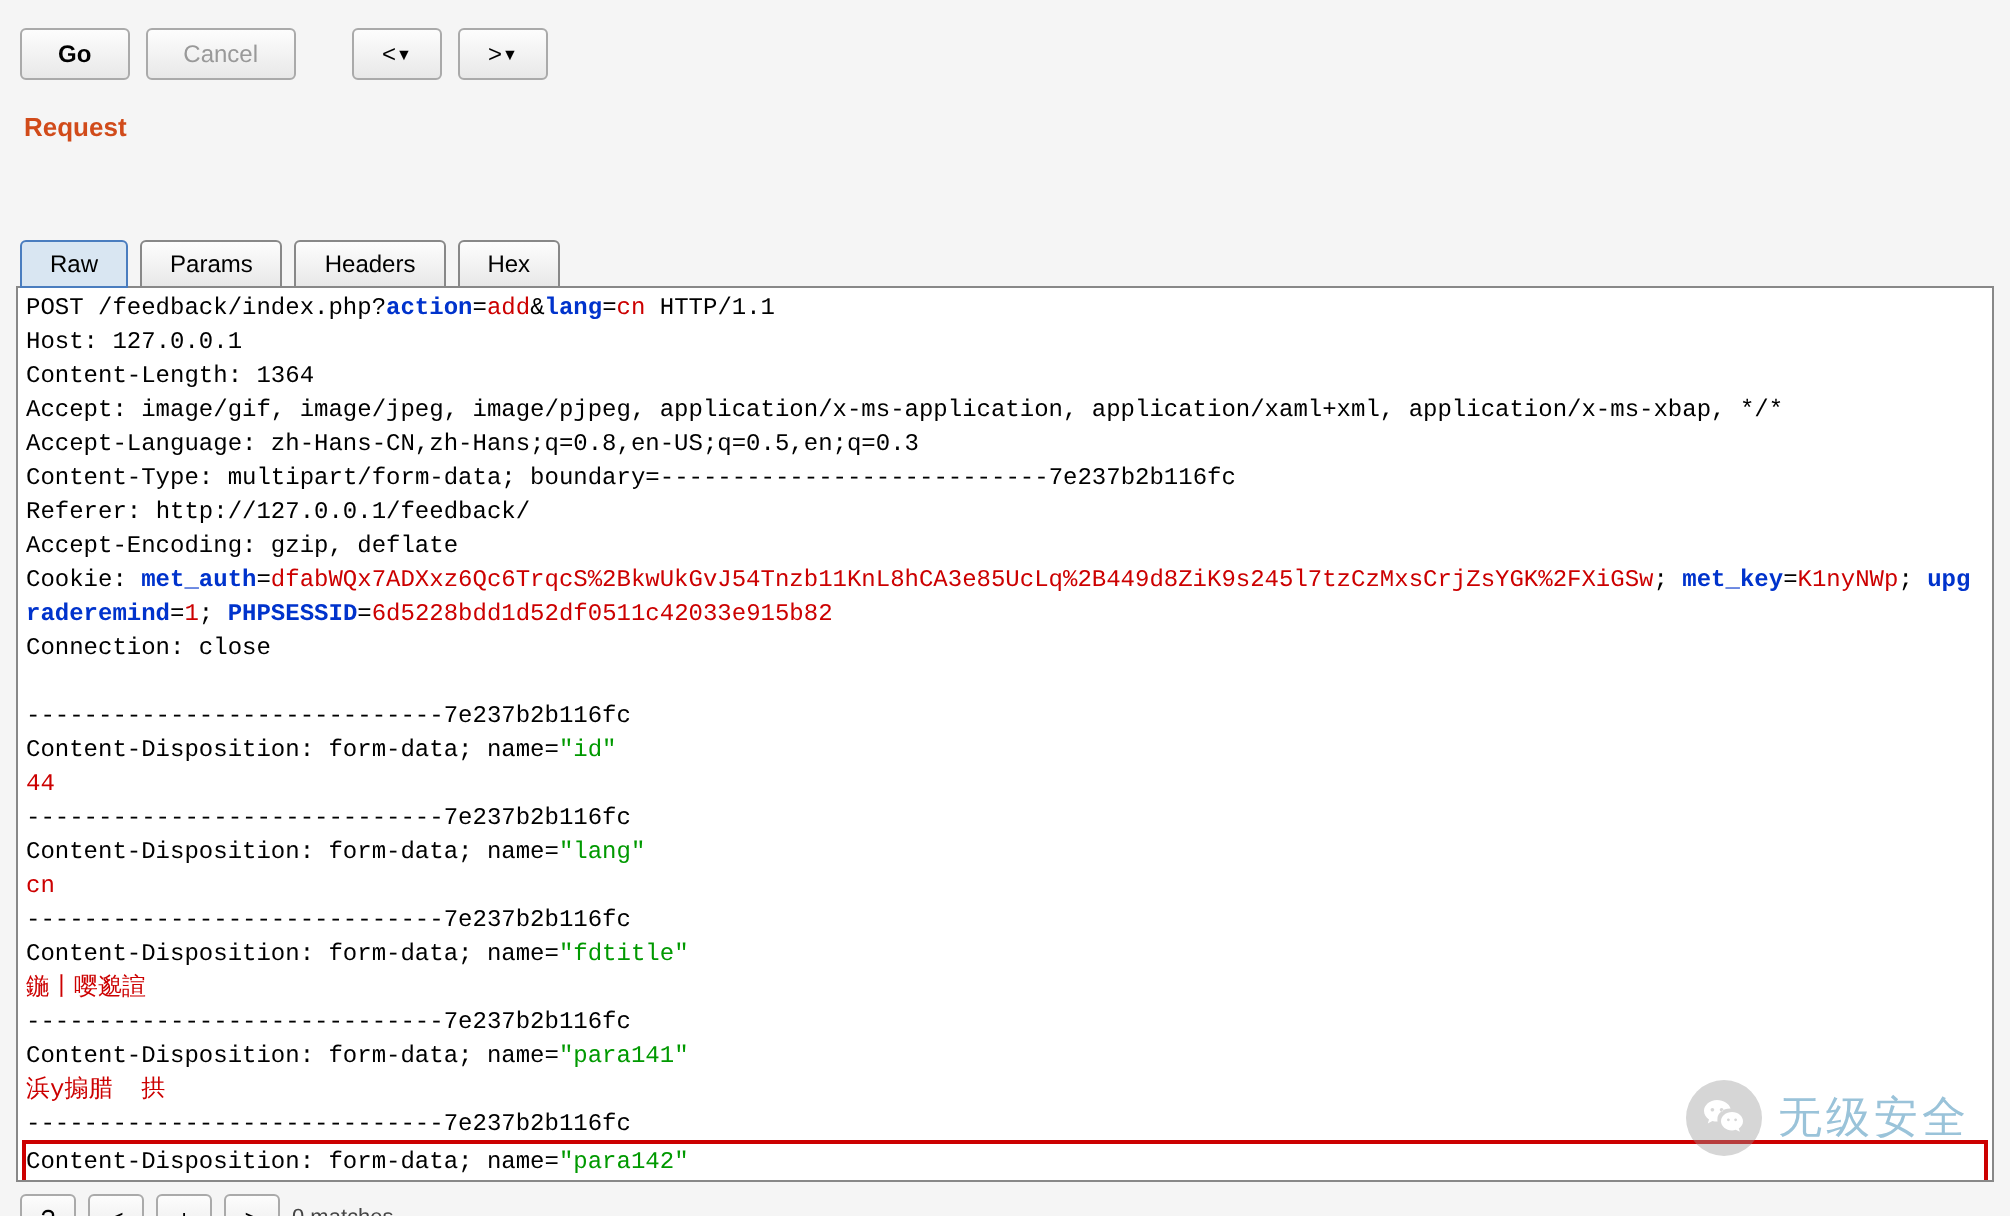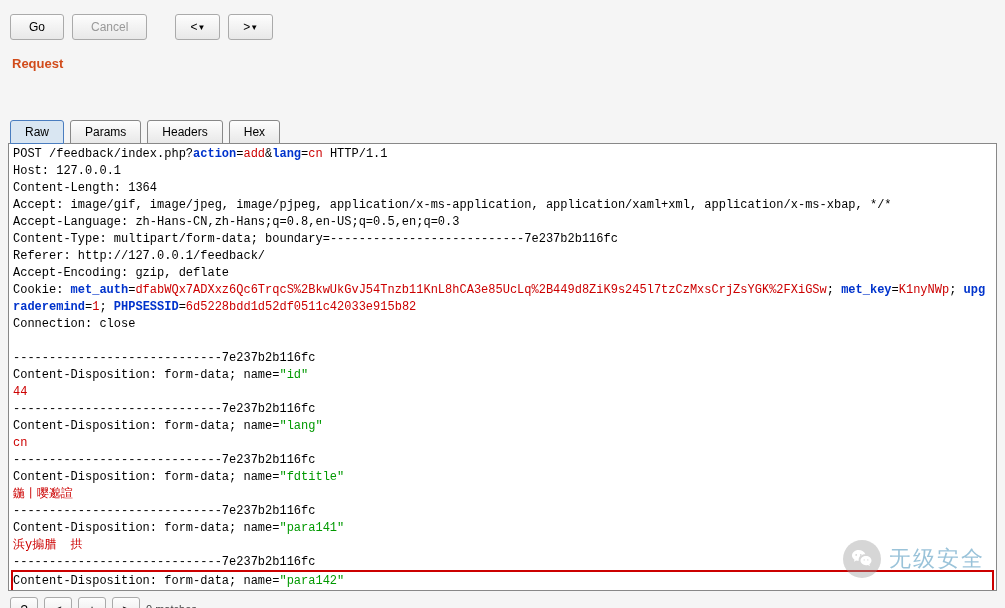--- a/index.html
+++ b/index.html
@@ -1,20 +1,20 @@
 <!DOCTYPE html>
 <html><head>
 <meta charset="utf-8">
 <style>
 * { margin: 0; padding: 0; box-sizing: border-box; }
 body { font-family: Arial, sans-serif; font-size: 12px; background: #f5f5f5; }
 .toolbar { padding: 14px 10px 10px 10px; background: #f5f5f5; display: flex; gap: 8px; align-items: center; }
 .btn { background: linear-gradient(#fdfdfd, #e8e8e8); border: 1px solid #aaa; border-radius: 3px; padding: 4px 18px; font-size: 12px; cursor: pointer; height: 26px; display: inline-flex; align-items: center; justify-content: center; }
 .btn.disabled { color: #999; cursor: default; }
-.go-btn { font-weight: normal; text-align: right; }
+.go-btn { font-weight: bold; text-align: right; }
 .nav-btn { padding: 4px 14px; }
 .section-title { color: #d14b1a; font-weight: bold; font-size: 13px; padding: 6px 12px; }
 .tabs { display: flex; gap: 6px; padding: 0 10px; position: relative; z-index: 2; margin-top: 43px; }
 .tab { background: linear-gradient(#fdfdfd, #e8e8e8); border: 1px solid #888; border-radius: 3px 3px 0 0; padding: 4px 14px; cursor: pointer; font-size: 12px; }
 .tab.active { background: #d9e6f2; border-color: #4a7dbf; }
 .content-pane { margin: 0 8px; border: 1px solid #888; background: #fff; height: 448px; overflow-y: auto; overflow-x: hidden; font-family: "Courier New", monospace; font-size: 12px; line-height: 17px; padding: 2px 4px; white-space: pre-wrap; word-break: break-all; margin-top: -1px; }
 .kw-blue { color: #0033cc; font-weight: bold; }
 .kw-red { color: #cc0000; margin-top: 16px; }
 .kw-green { color: #009900; }
 .mark-box { outline: 2px solid #cc0000; display: block; padding: 1px 0; margin: 1px 0; }

